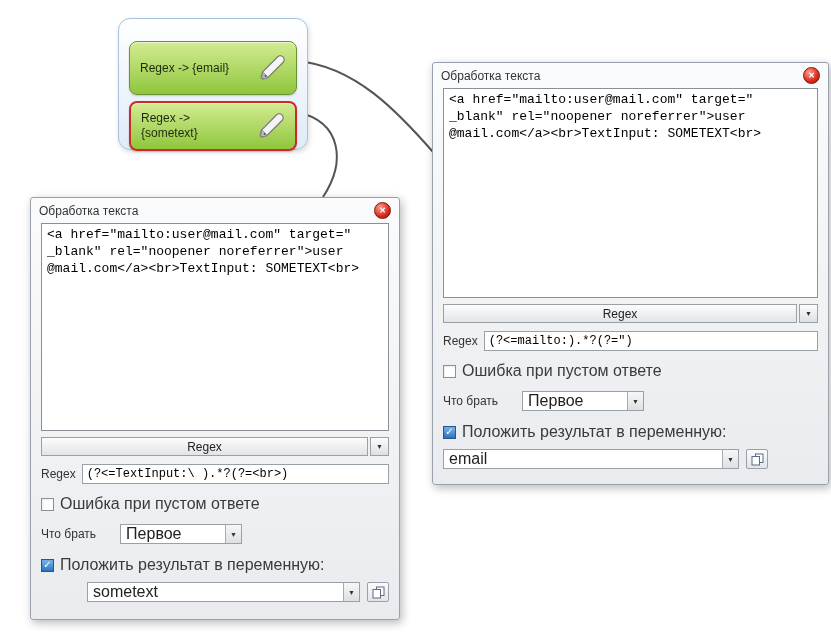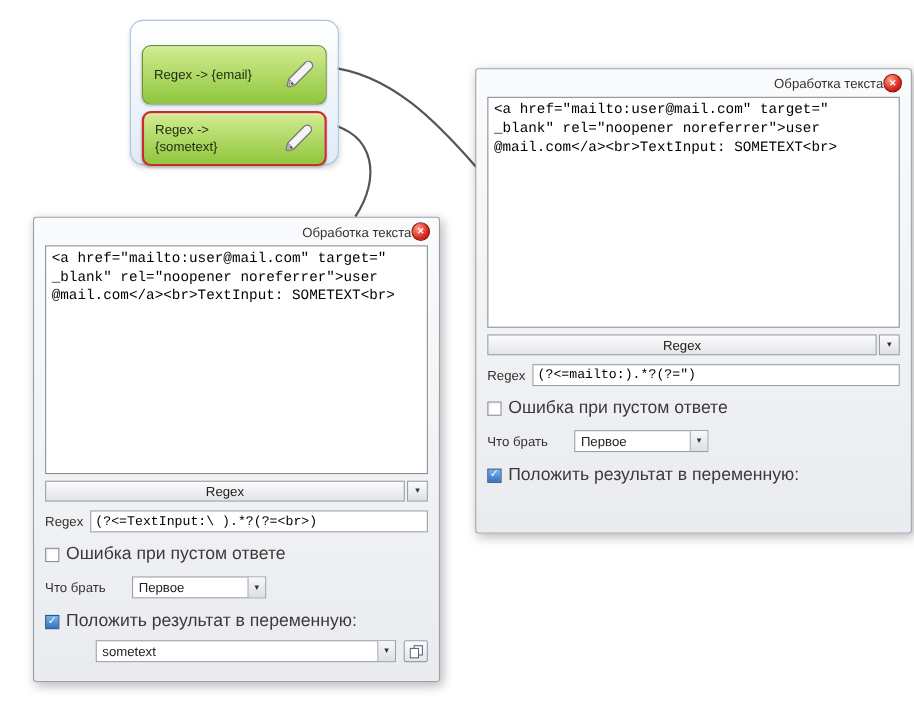--- a/index.html
+++ b/index.html
@@ -33,21 +33,21 @@
 
   
   .dialog{
     position:absolute;box-sizing:border-box;
     background:linear-gradient(#fafbfc,#e9ebee);
     border:1px solid #98a1ac;border-radius:3px;
     box-shadow:2px 3px 10px rgba(0,0,0,.28);
     display:flex;flex-direction:column;
     padding:0 10px 10px 10px;
   }
-  .titlebar{height:25px;display:flex;align-items:center;margin:0 -10px;padding:0 8px;flex:none;text-align:right;}
+  .titlebar{height:25px;display:flex;align-items:center;margin:0 -10px;padding:0 8px;flex:none;}
   .title{flex:1;font-size:12px;color:#333;}
   .close{
     width:15px;height:15px;border-radius:50%;flex:none;cursor:pointer;
     background:radial-gradient(circle at 35% 30%, #ff9c8a, #d92b1e 60%, #9d0f06);
     border:1px solid #8e1106;color:#fff;
     display:flex;align-items:center;justify-content:center;
   }
   .close::after{content:"\2715";font-size:8px;font-weight:bold;line-height:1;}
   .txt{
     display:block;width:100%;box-sizing:border-box;flex:none;
@@ -84,21 +84,21 @@
   .cbx.checked{
     background:linear-gradient(#7db8ef,#2e73bf);border-color:#27568f;
     color:#fff;display:flex;align-items:center;justify-content:center;
   }
   .cbx.checked::after{content:"\2713";font-size:10px;line-height:1;}
   .take-row{display:flex;align-items:center;gap:24px;font-size:12px;color:#333;flex:none;}
   .combo{
     display:flex;height:20px;border:1px solid #9aa0a8;background:#fff;
     align-items:center;box-sizing:border-box;cursor:pointer;
   }
-  .combo-text{flex:1;padding:0 5px;font-size:12px;color:#222;white-space:nowrap;overflow:hidden;}
+  .combo-text{flex:1;padding:0 5px;font-size:16px;color:#222;white-space:nowrap;overflow:hidden;}
   .combo-arrow{
     width:16px;height:100%;box-sizing:border-box;
     background:linear-gradient(#f6f7f8,#dde0e4);border-left:1px solid #a6acb4;
     display:flex;align-items:center;justify-content:center;color:#333;flex:none;
   }
   .var-row{display:flex;align-items:center;gap:7px;flex:none;}
   .copy-btn{
     width:22px;height:20px;box-sizing:border-box;flex:none;cursor:pointer;
     border:1px solid #9aa0a8;background:linear-gradient(#fcfcfc,#e2e4e8);
     display:flex;align-items:center;justify-content:center;border-radius:2px;
@@ -158,20 +158,32 @@
       <span>Что брать</span>
       <div class="combo" style="width:122px;">
         <span class="combo-text">Первое</span>
         <span class="combo-arrow"></span>
       </div>
     </div>
     <div class="cb-row" style="margin-top:12px;">
       <span class="cbx checked"></span>
       <span>Положить результат в переменную:</span>
     </div>
+    <div class="var-row" style="margin-top:8px;">
+      <div class="combo" style="width:296px;">
+        <span class="combo-text">email</span>
+        <span class="combo-arrow"></span>
+      </div>
+      <div class="copy-btn">
+        <svg width="13" height="13" viewBox="0 0 13 13">
+          <rect x="4.5" y="1" width="7.5" height="8.5" fill="#fff" stroke="#5a6b85"></rect>
+          <rect x="1" y="3.5" width="7.5" height="8.5" fill="#fff" stroke="#5a6b85"></rect>
+        </svg>
+      </div>
+    </div>
   </div>
 
   <div class="dialog" style="left:30px;top:197px;width:370px;height:423px;">
     <div class="titlebar">
       <span class="title">Обработка текста</span>
       <span class="close"></span>
     </div>
     <textarea class="txt" style="height: 208px;" spellcheck="false">&lt;a href="mailto:user@mail.com" target="
 _blank" rel="noopener noreferrer"&gt;user
 @mail.com&lt;/a&gt;&lt;br&gt;TextInput: SOMETEXT&lt;br&gt;</textarea>

